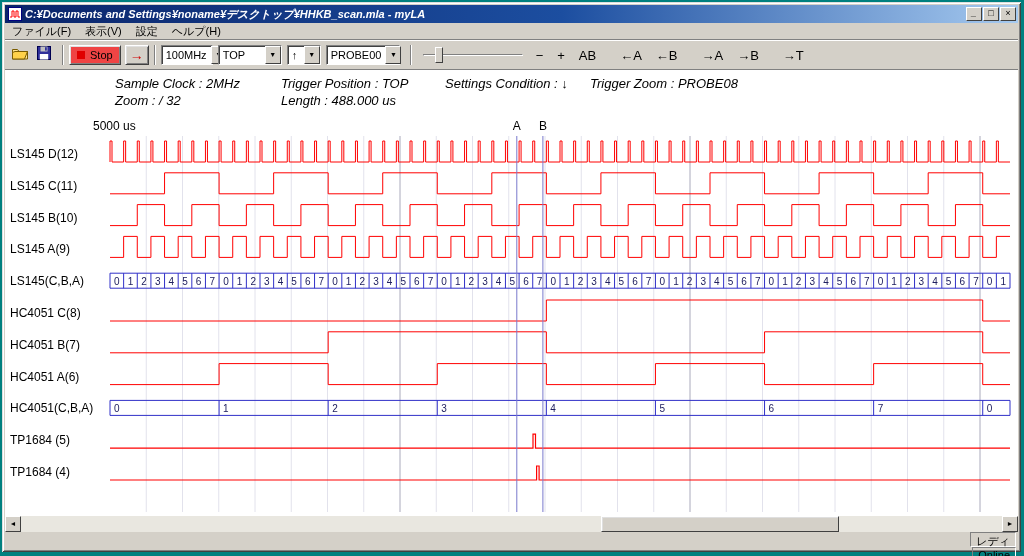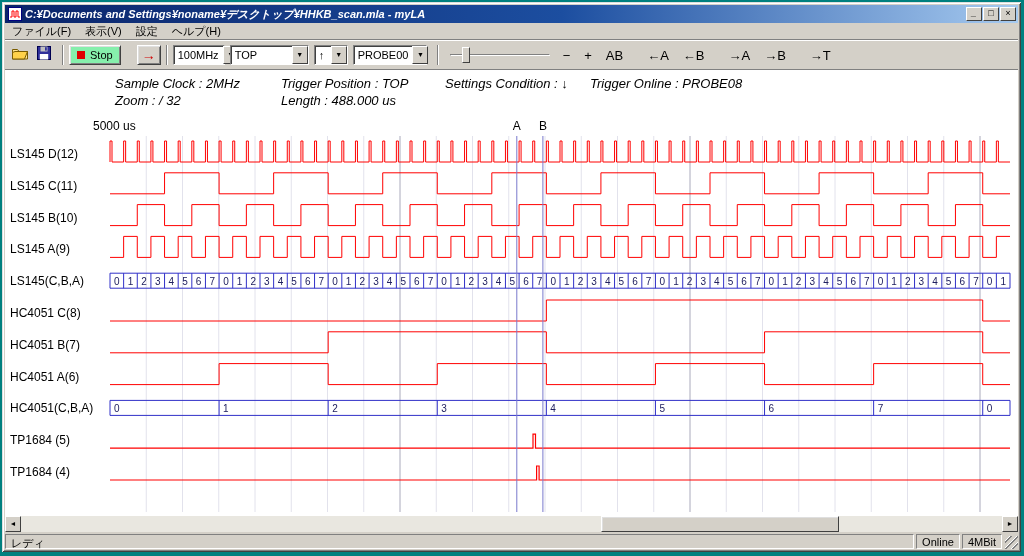--- a/index.html
+++ b/index.html
@@ -13,21 +13,21 @@
   .title-text{color:#fff;font-size:11px;font-weight:bold;flex:1;white-space:nowrap;overflow:hidden;}
   .winbtn{width:16px;height:14px;margin-left:1px;background:#d4d0c8;border:1px solid;border-color:#fff #404040 #404040 #fff;
     font-size:9px;line-height:11px;text-align:center;color:#000;flex:none;}
   .menubar{position:absolute;left:3px;top:21px;right:3px;height:17px;display:flex;align-items:center;background:#d4d0c8;}
   .menu-item{font-size:11px;padding:2px 7px;}
   .toolbar{position:absolute;left:3px;top:38px;right:3px;height:29px;background:#d4d0c8;border-top:1px solid #fff;
     box-shadow:0 -1px 0 #808080;display:flex;align-items:center;padding:0 4px;}
   .tool-iconbtn{width:22px;height:20px;display:flex;align-items:center;justify-content:center;background:#d4d0c8;margin-right:2px;}
   .sep{width:2px;height:20px;border-left:1px solid #808080;border-right:1px solid #fff;margin:0 5px;}
   .raised{border:1px solid;border-color:#fff #404040 #404040 #fff;box-shadow:inset 1px 1px 0 #dfdfdf,inset -1px -1px 0 #808080;}
-  .stop-btn{height:20px;display:flex;align-items:center;background:#86efac;padding:0 7px;margin-right:16px;font-size:11px;}
+  .stop-btn{height:20px;display:flex;align-items:center;background:#ef4444;padding:0 7px;margin-right:4px;font-size:11px;}
   .stop-square{width:8px;height:8px;background:#e00000;margin-right:5px;}
   .run-btn{width:24px;height:20px;display:flex;align-items:center;justify-content:center;background:#d4d0c8;
     color:#d00000;font-size:14px;font-weight:bold;}
   .combo{display:flex;height:20px;background:#fff;border:1px solid;border-color:#808080 #fff #fff #808080;
     box-shadow:inset 1px 1px 0 #404040;margin-right:5px;}
   .combo-value{font-size:11px;padding:3px 4px 0 4px;white-space:nowrap;flex:1;}
   .combo-btn{width:16px;background:#d4d0c8;border:1px solid;border-color:#fff #404040 #404040 #fff;
     font-size:7px;line-height:16px;text-align:center;color:#000;flex:none;}
   .slider{position:relative;width:104px;height:20px;margin:0 4px;flex:none;}
   .slider-track{position:absolute;left:2px;right:2px;top:9px;height:2px;border:1px solid;border-color:#808080 #fff #fff #808080;}
@@ -37,21 +37,21 @@
   .grp-gap{width:10px;}
   .workspace{position:absolute;left:3px;top:67px;right:3px;bottom:20px;background:#ffffff;border-top:1px solid #808080;}
   .info-text{position:absolute;font-size:13px;color:#000;white-space:nowrap;font-style:italic;}
   #wave-svg{position:absolute;left:0;top:44px;}
   .hscroll{position:absolute;left:0;right:0;bottom:0;height:16px;background:#e9e7e0;display:flex;}
   .scroll-btn{width:16px;height:16px;background:#d4d0c8;border:1px solid;border-color:#fff #404040 #404040 #fff;
     font-size:7px;line-height:14px;text-align:center;color:#000;flex:none;}
   .scroll-track{position:relative;flex:1;}
   .scroll-thumb{position:absolute;left:580px;top:0;width:238px;height:16px;background:#d4d0c8;
     border:1px solid;border-color:#fff #404040 #404040 #fff;box-shadow:inset 1px 1px 0 #dfdfdf;}
-  .statusbar{position:absolute;left:3px;right:3px;bottom:3px;height:17px;background:#d4d0c8;display:flex;align-items:flex-end;}
+  .statusbar{position:absolute;left:3px;right:3px;bottom:3px;height:17px;background:#d4d0c8;display:flex;align-items:flex-end;flex-direction:column;}
   .status-panel{height:15px;border:1px solid;border-color:#808080 #fff #fff #808080;font-size:11px;
     padding:1px 5px 0 5px;white-space:nowrap;margin-right:2px;}
   .status-ready{flex:1;}
   .grip{width:13px;height:13px;margin-left:1px;
     background:repeating-linear-gradient(135deg,transparent 0 3px,#fff 3px 4px,#808080 4px 5px);}
 </style>
 </head>
 <body>
 
 <div class="window">
@@ -101,21 +101,21 @@
       <span>Stop</span>
     </span>
     <span class="run-btn raised">
       <span>→</span>
     </span>
     <span class="sep"></span>
     <span class="combo" style="width:52px">
       <span class="combo-value">100MHz</span>
       <span class="combo-btn">▼</span>
     </span>
-    <span class="combo" style="width:79px">
+    <span class="combo" style="width:64px">
       <span class="combo-value">TOP</span>
       <span class="combo-btn">▼</span>
     </span>
     <span class="combo" style="width:34px">
       <span class="combo-value">↑</span>
       <span class="combo-btn">▼</span>
     </span>
     <span class="combo" style="width:74px">
       <span class="combo-value">PROBE00</span>
       <span class="combo-btn">▼</span>
@@ -135,21 +135,21 @@
     <span class="tbtn">→A</span>
     <span class="tbtn">→B</span>
     <span class="grp-gap"></span>
     <span class="tbtn">→T</span>
   </div>
 
   <div class="workspace">
     <span class="info-text" style="left:110px;top:6px">Sample Clock : 2MHz</span>
     <span class="info-text" style="left:276px;top:6px">Trigger Position : TOP</span>
     <span class="info-text" style="left:440px;top:6px">Settings Condition : ↓</span>
-    <span class="info-text" style="left:585px;top:6px">Trigger Online : PROBE08</span>
+    <span class="info-text" style="left:585px;top:6px">Trigger Zoom : PROBE08</span>
     <span class="info-text" style="left:110px;top:23px">Zoom : /  32</span>
     <span class="info-text" style="left:276px;top:23px">Length : 488.000 us</span>
 
     <svg id="wave-svg" width="1013" height="402">
         <line x1="141.25" y1="22" x2="141.25" y2="398" stroke="#e2e2ec" stroke-width="1"></line>
         <line x1="177.5" y1="22" x2="177.5" y2="398" stroke="#e2e2ec" stroke-width="1"></line>
         <line x1="213.75" y1="22" x2="213.75" y2="398" stroke="#e2e2ec" stroke-width="1"></line>
         <line x1="250" y1="22" x2="250" y2="398" stroke="#e2e2ec" stroke-width="1"></line>
         <line x1="286.25" y1="22" x2="286.25" y2="398" stroke="#e2e2ec" stroke-width="1"></line>
         <line x1="322.5" y1="22" x2="322.5" y2="398" stroke="#e2e2ec" stroke-width="1"></line>

